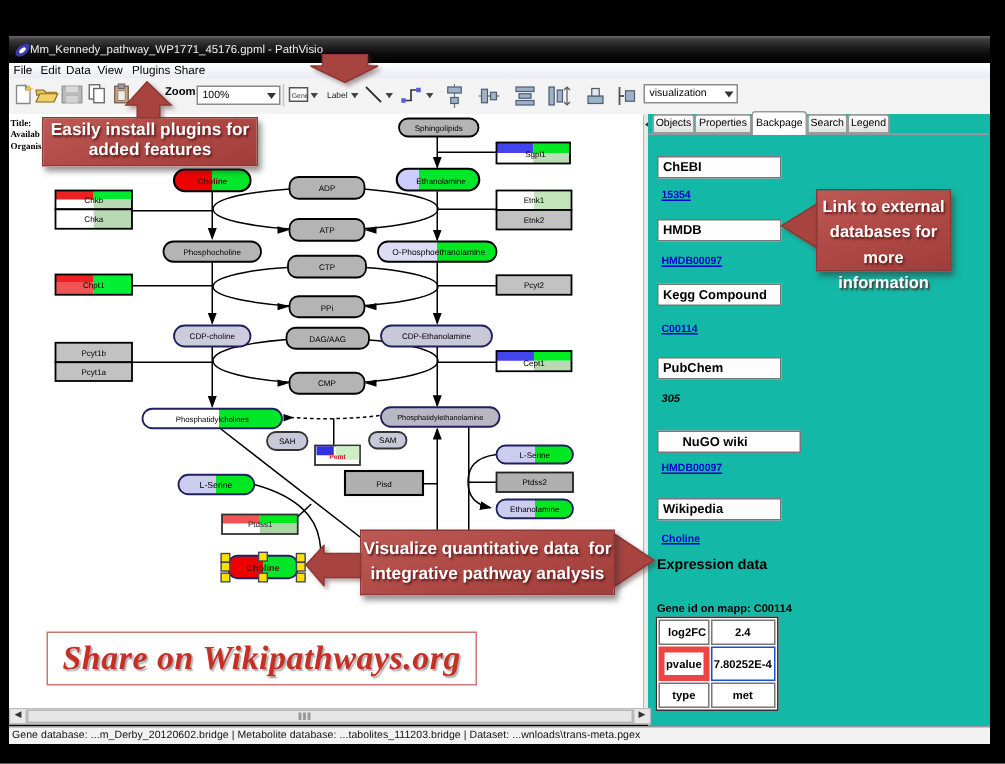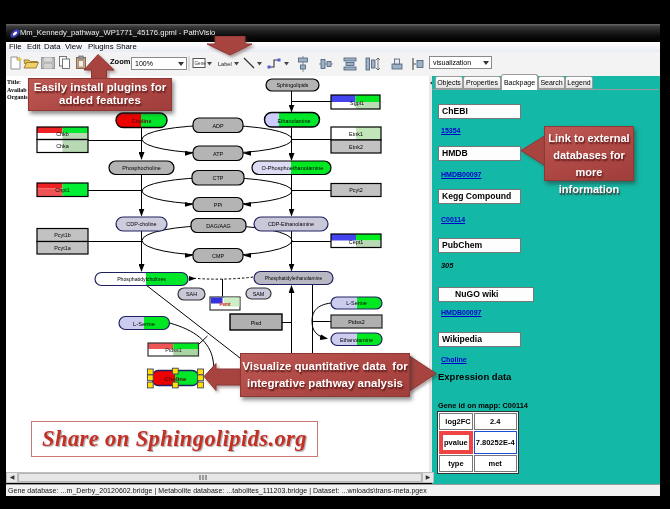--- a/index.html
+++ b/index.html
@@ -449,14 +449,14 @@
 
   <svg class="cred" style="left:203px;top:363px" width="38" height="28" viewBox="0 0 38 28">
     <path d="M38,6 v16 h-25 v5.5 L1,13.5 13,0.5 v5.5 z" fill="#a84440" stroke="#8e3734" stroke-width="1"></path>
   </svg>
   <svg class="cred" style="left:408px;top:354px" width="30" height="39" viewBox="0 0 30 39">
     <path d="M0,1 L28,19.5 0,38 z" fill="#a84440" stroke="#8e3734" stroke-width="1"></path>
   </svg>
   <div class="callout" style="left:240px;top:353px;width:170px;height:44px;font-size:11.5px;line-height:17px;padding-top:4px;box-sizing:border-box;">
     Visualize quantitative data&nbsp; for<br>integrative pathway analysis</div>
 
-  <div id="share" class="abs">Share on Sphingolipids.org</div>
+  <div id="share" class="abs">Share on Wikipathways.org</div>
 </div>
 
 </body></html>

